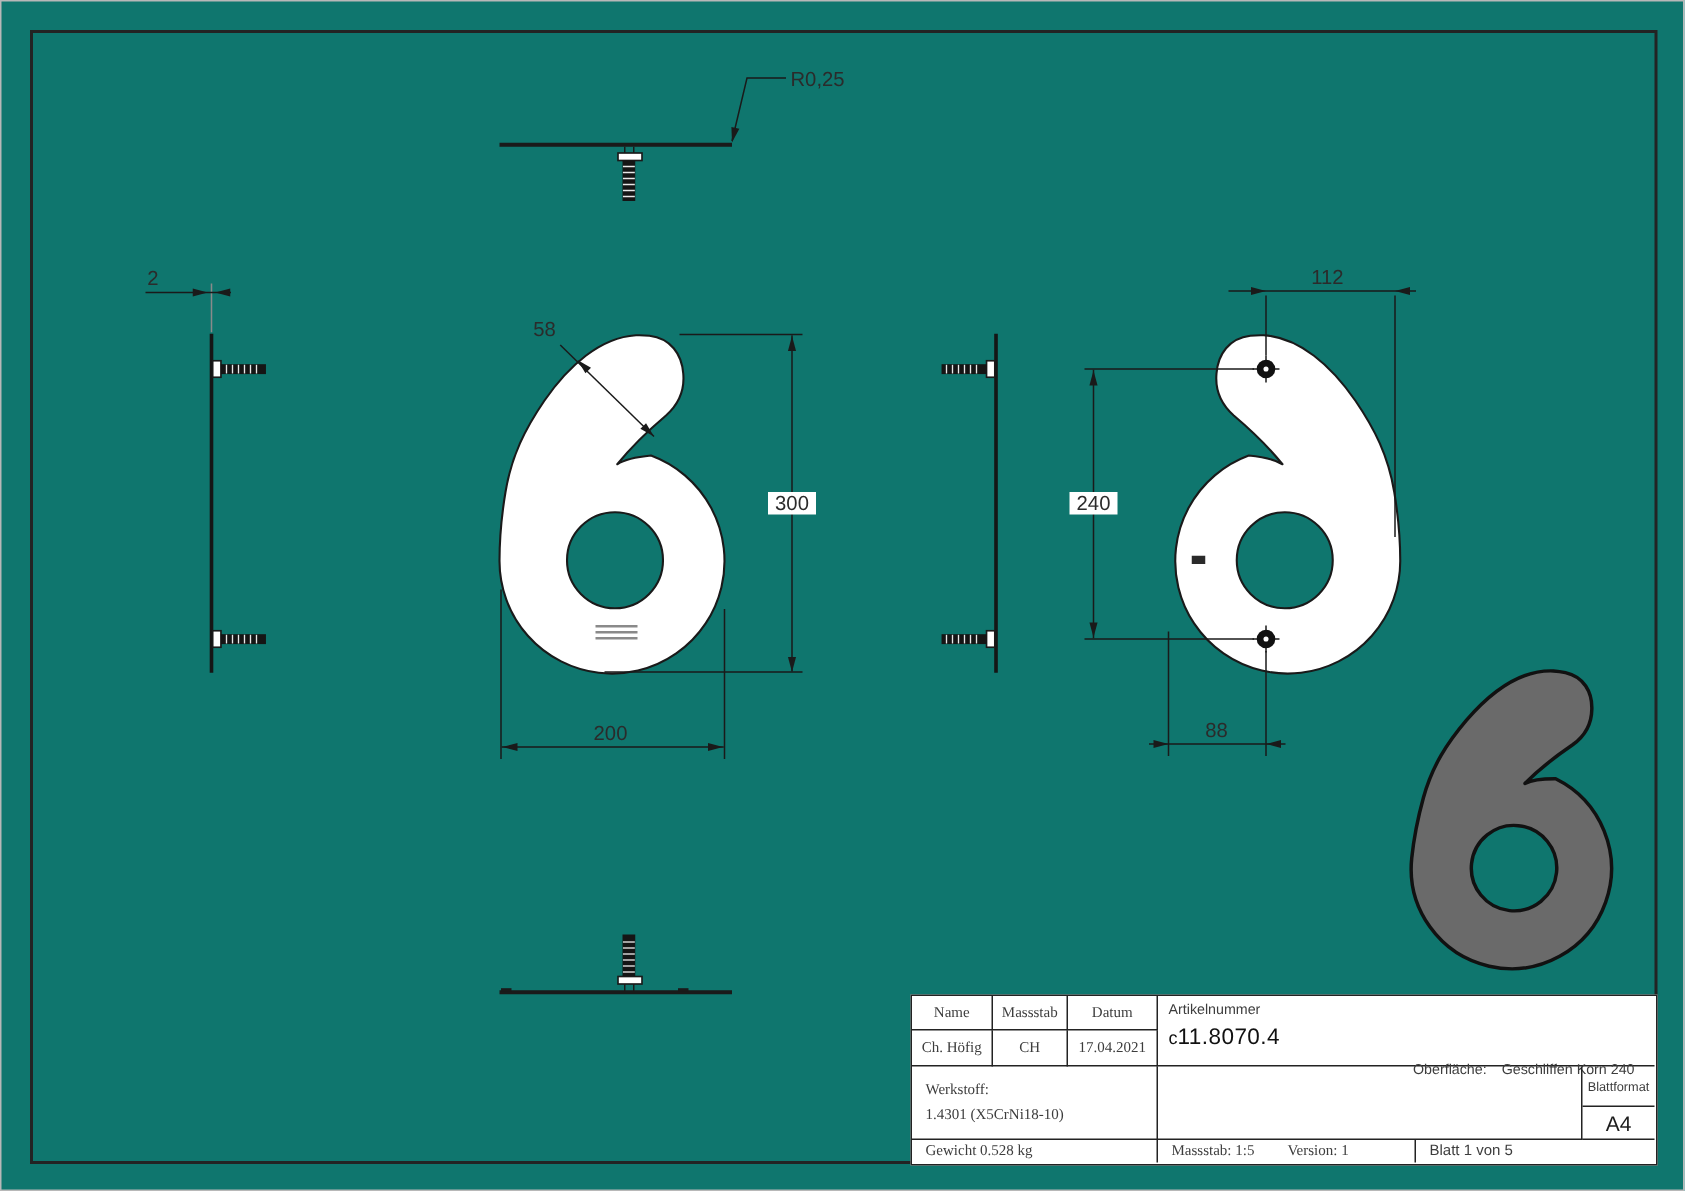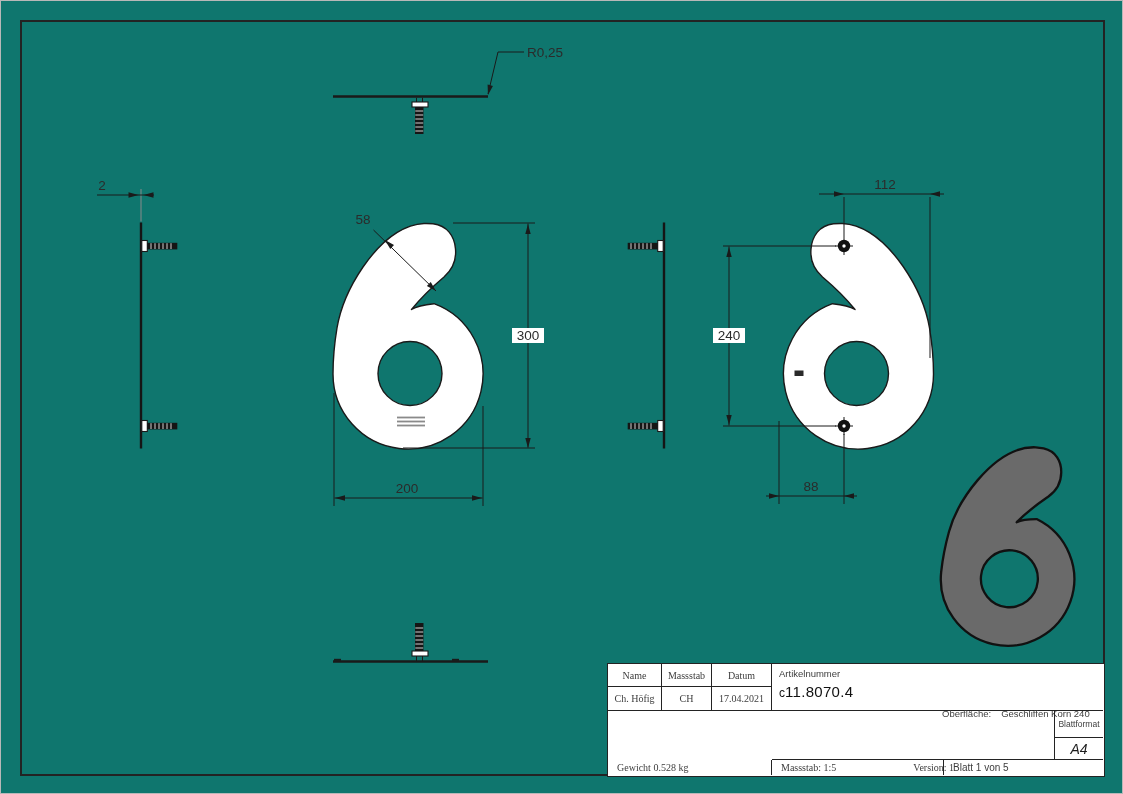--- a/index.html
+++ b/index.html
@@ -27,21 +27,21 @@
   .left{justify-content:flex-start;padding-left:9px;}
   .art-label{position:absolute;left:7px;top:4px;font-size:9.5px;}
   .art-value{position:absolute;left:7px;top:19px;color:#111;}
   .art-value .pfx{font-size:12px;}
   .art-value .num{font-size:15px;font-weight:500;letter-spacing:.3px;margin-top:19px;}
   .surface{position:absolute;left:170px;top:5px;font-size:9.5px;margin-top:39px;}
   .surface .v{margin-left:10px;}
   .werk{flex-direction:column;align-items:flex-start;justify-content:center;gap:6px;}
   .blatt-h{font-size:8.5px;}
   .a4{font-size:14px;color:#1c1c1c;}
-  .mass span + span{margin-left:40px;}
+  .mass span + span{margin-left:22px;}
 </style>
 </head>
 <body>
 
 <div class="page">
   <div class="inner-border"></div>
 
   <svg width="1123" height="794" viewBox="0 0 1123 794" style="position:absolute;left:0;top:0;">
     <defs>
       <path id="six" fill-rule="evenodd" stroke-linejoin="round" d="M423,222.5 C399,224 378,243 362,266 C349,285 340,303 336,327
@@ -251,24 +251,28 @@
     <div class="cell bR bB" style="left:0;top:23px;width:54px;height:24px;">Ch. Höfig</div>
     <div class="cell bR bB" style="left:54px;top:23px;width:50px;height:24px;">CH</div>
     <div class="cell bR bB" style="left:104px;top:23px;width:60px;height:24px;">17.04.2021</div>
 
     <div class="cell bB" style="left:164px;top:0;width:331px;height:47px;">
       <span class="art-label">Artikelnummer</span>
       <span class="art-value"><span class="pfx">c</span><span class="num">11.8070.4</span></span>
       <span class="surface"><span>Oberfläche:</span><span class="v">Geschliffen Korn 240</span></span>
     </div>
 
+    <div class="cell bR bB left werk" style="left:0;top:47px;width:164px;height:49px;">
+      <span>Werkstoff:</span>
+      <span>1.4301 (X5CrNi18-10)</span>
+    </div>
     <div class="cell bR bB" style="left:164px;top:47px;width:283px;height:49px;"></div>
     <div class="cell bB blatt-h" style="left:447px;top:47px;width:48px;height:27px;">Blattformat</div>
-    <div class="cell bB a4" style="left:447px;top:74px;width:48px;height:22px;font-style:italic;">A4</div>
+    <div class="cell bB a4" style="left:447px;top:74px;width:48px;height:22px;">A4</div>
 
     <div class="cell bR left" style="left:0;top:96px;width:164px;height:15px;">Gewicht 0.528 kg</div>
-    <div class="cell bR left mass" style="left:164px;top:96px;width:172px;height:15px;gap:37px;">
+    <div class="cell bR left mass" style="left:164px;top:96px;width:172px;height:15px;">
       <span>Massstab: 1:5</span>
       <span>Version: 1</span>
     </div>
     <div class="cell left" style="left:336px;top:96px;width:159px;height:15px;">Blatt 1 von 5</div>
   </div>
 </div>
 
 </body></html>

